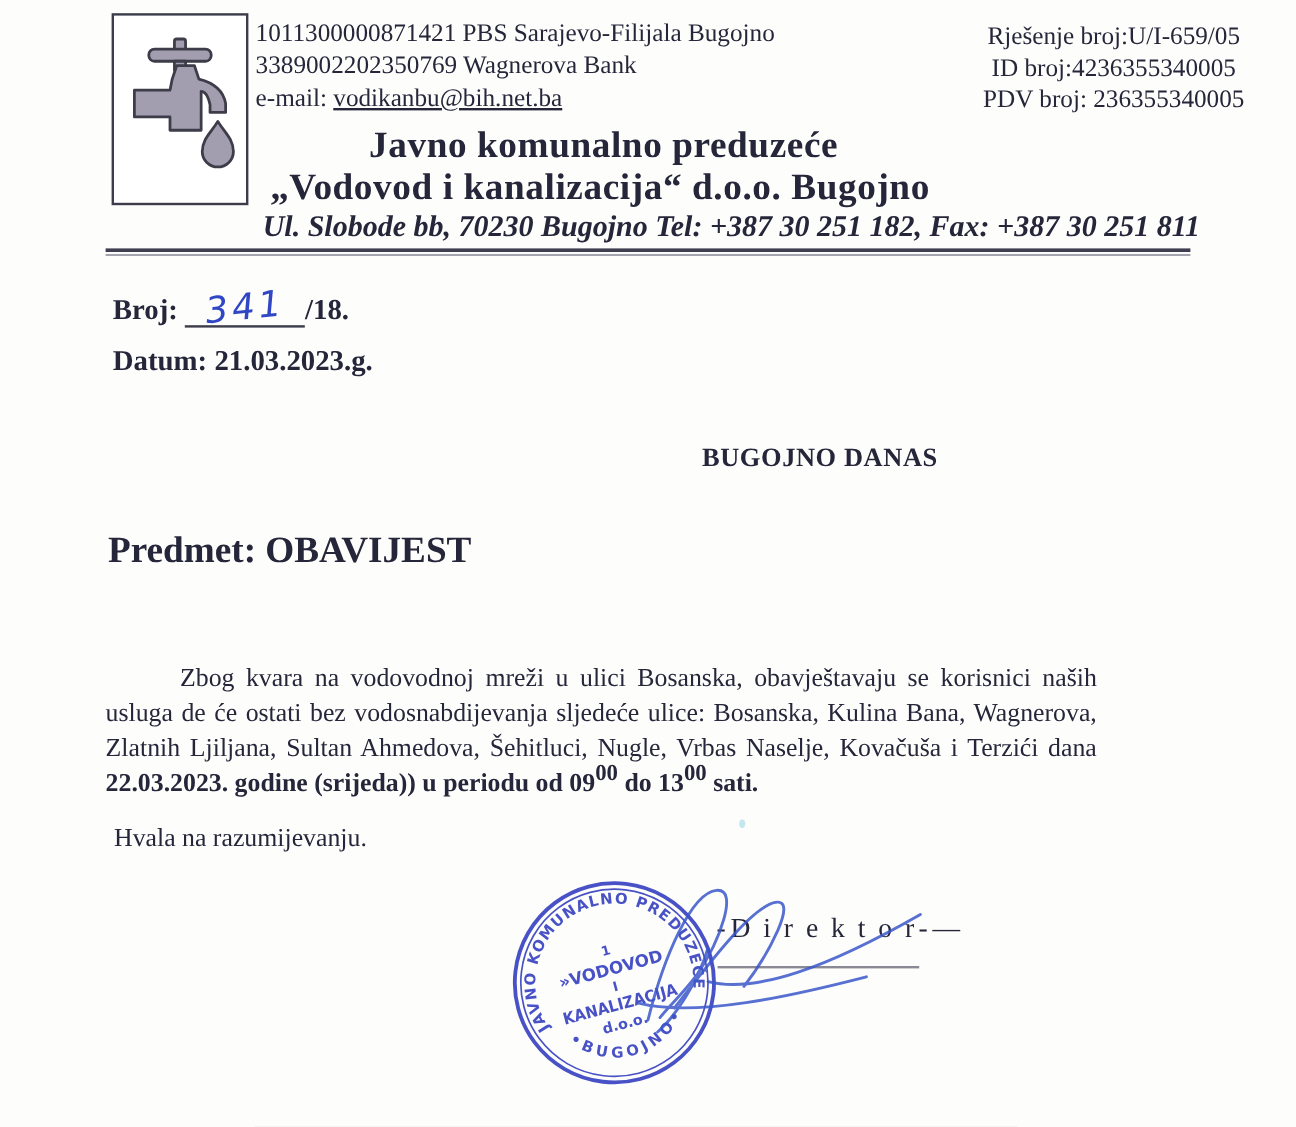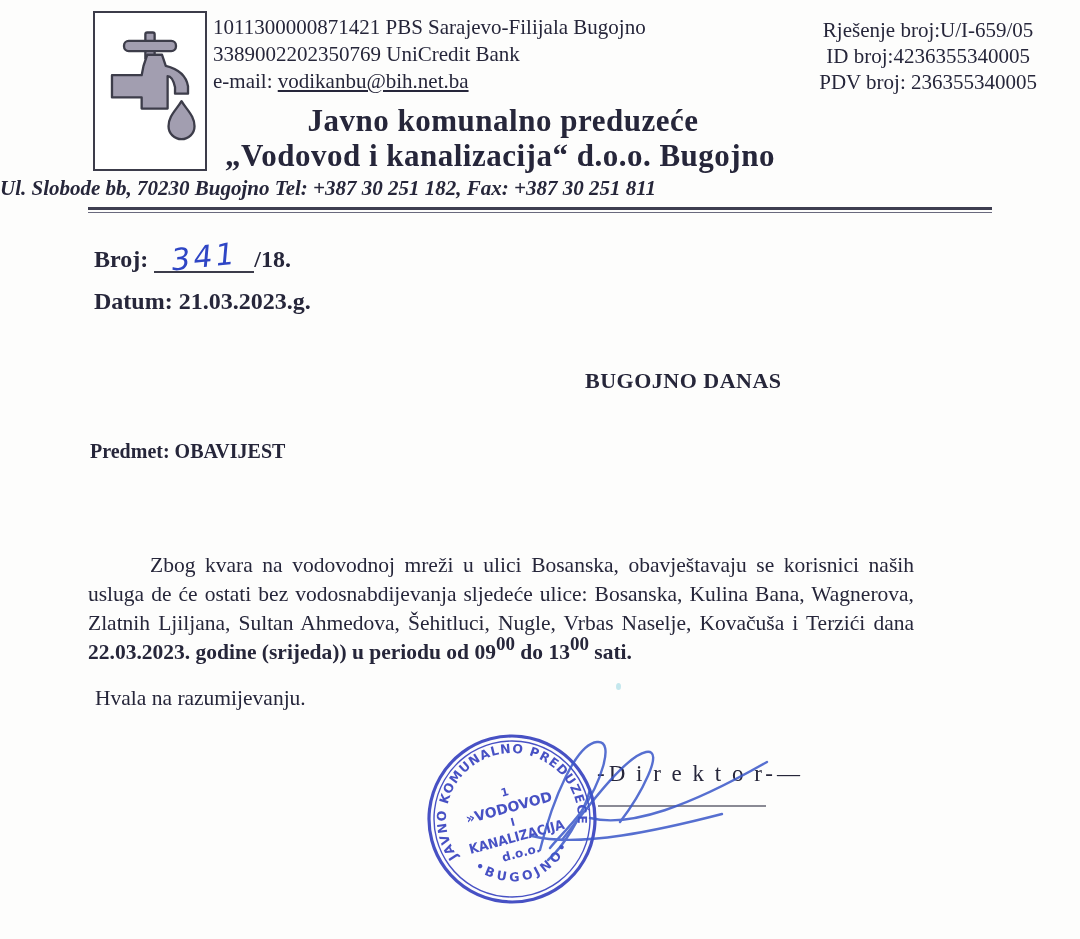--- a/index.html
+++ b/index.html
@@ -19,35 +19,35 @@
   .logo-box{position:absolute;left:93px;top:11px;width:110px;height:156px;
     border:2px solid #3c3c4a;background:#fff;}
   .logo-box svg{display:block;margin:4px auto 0;}
   .bank-info{position:absolute;left:213px;top:14px;font-size:21px;line-height:27px;}
   .email{text-decoration:underline;}
   .reg-info{position:absolute;right:73px;top:17px;text-align:center;font-size:21px;line-height:26px;}
   .title1{position:absolute;left:0;top:103px;width:1006px;text-align:center;
     font-size:31px;font-weight:bold;letter-spacing:0.5px;}
   .title2{position:absolute;left:0;top:138px;width:1000px;text-align:center;
     font-size:31px;font-weight:bold;letter-spacing:0.5px;}
-  .address{position:absolute;left:0;top:176px;width:1000px;text-align:left;
-    font-size:21px;font-weight:bold;font-style:italic;}
+  .address{position:absolute;left:0;top:176px;width:1000px;text-align:right;
+    font-size:25px;font-weight:bold;font-style:italic;}
   .rule{position:absolute;left:88px;top:207px;width:904px;height:2px;
     border-top:3px solid #3e3e50;border-bottom:1px solid #6a6a7e;}
   
   .broj-line{position:absolute;left:94px;top:237px;font-size:24px;font-weight:bold;}
   .broj-box{display:inline-block;width:100px;border-bottom:2px solid #3c3c4a;
     text-align:center;vertical-align:bottom;height:34px;}
   .handwriting{display:inline-block;font-family:"DejaVu Sans", sans-serif;
     font-style:italic;font-weight:500;font-size:30px;color:#2f46c5;
     letter-spacing:3px;transform:rotate(-6deg) translateY(2px);}
   .datum-line{position:absolute;left:94px;top:270px;font-size:24px;font-weight:bold;margin-top:18px;}
   
   .recipient{position:absolute;left:585px;top:368px;font-size:22px;font-weight:bold;letter-spacing:0.5px;}
-  .subject{position:absolute;left:90px;top:440px;font-size:20px;font-weight:bold;}
+  .subject{position:absolute;left:90px;top:440px;font-size:31px;font-weight:bold;}
   .body-par{position:absolute;left:88px;top:529px;width:826px;
     font-size:21.5px;line-height:29px;text-align:justify;text-indent:62px;}
   .body-par b sup{font-size:19px;font-weight:bold;vertical-align:super;line-height:0;margin-top:16px;}
   .thanks{position:absolute;left:95px;top:686px;font-size:21.5px;}
   .speck{position:absolute;left:616px;top:683px;width:5px;height:7px;
     background:#9fd8e2;border-radius:50%;opacity:.6;}
   
   .direktor{position:absolute;left:597px;top:761px;font-size:23px;
     letter-spacing:4px;word-spacing:-3px;font-family:Liberation Serif, serif;}
   .sig-rule{position:absolute;left:598px;top:805px;width:168px;border-top:2px solid #8a8a94;}
@@ -76,21 +76,21 @@
                    L96 82 L82 82 L82 75
                    C80 66 77 63 74 63
                    L74 98 L46 98 L46 86 L14 86 L14 62 L46 62 Z"></path>
           <path d="M89 90 C95 100 103 106 103 117 A14 14 0 1 1 75 117 C75 106 83 100 89 90 Z"></path>
         </g>
       </svg>
     </div>
 
     <div class="bank-info">
       <div>1011300000871421 PBS Sarajevo-Filijala Bugojno</div>
-      <div>3389002202350769 UniCredit Bank</div>
+      <div>3389002202350769 Wagnerova Bank</div>
       <div><span>e-mail: </span><span class="email">vodikanbu@bih.net.ba</span></div>
     </div>
 
     <div class="reg-info">
       <div>Rješenje broj:U/I-659/05</div>
       <div>ID broj:4236355340005</div>
       <div>PDV broj:  236355340005</div>
     </div>
 
     <div class="title1">Javno komunalno preduzeće</div>

